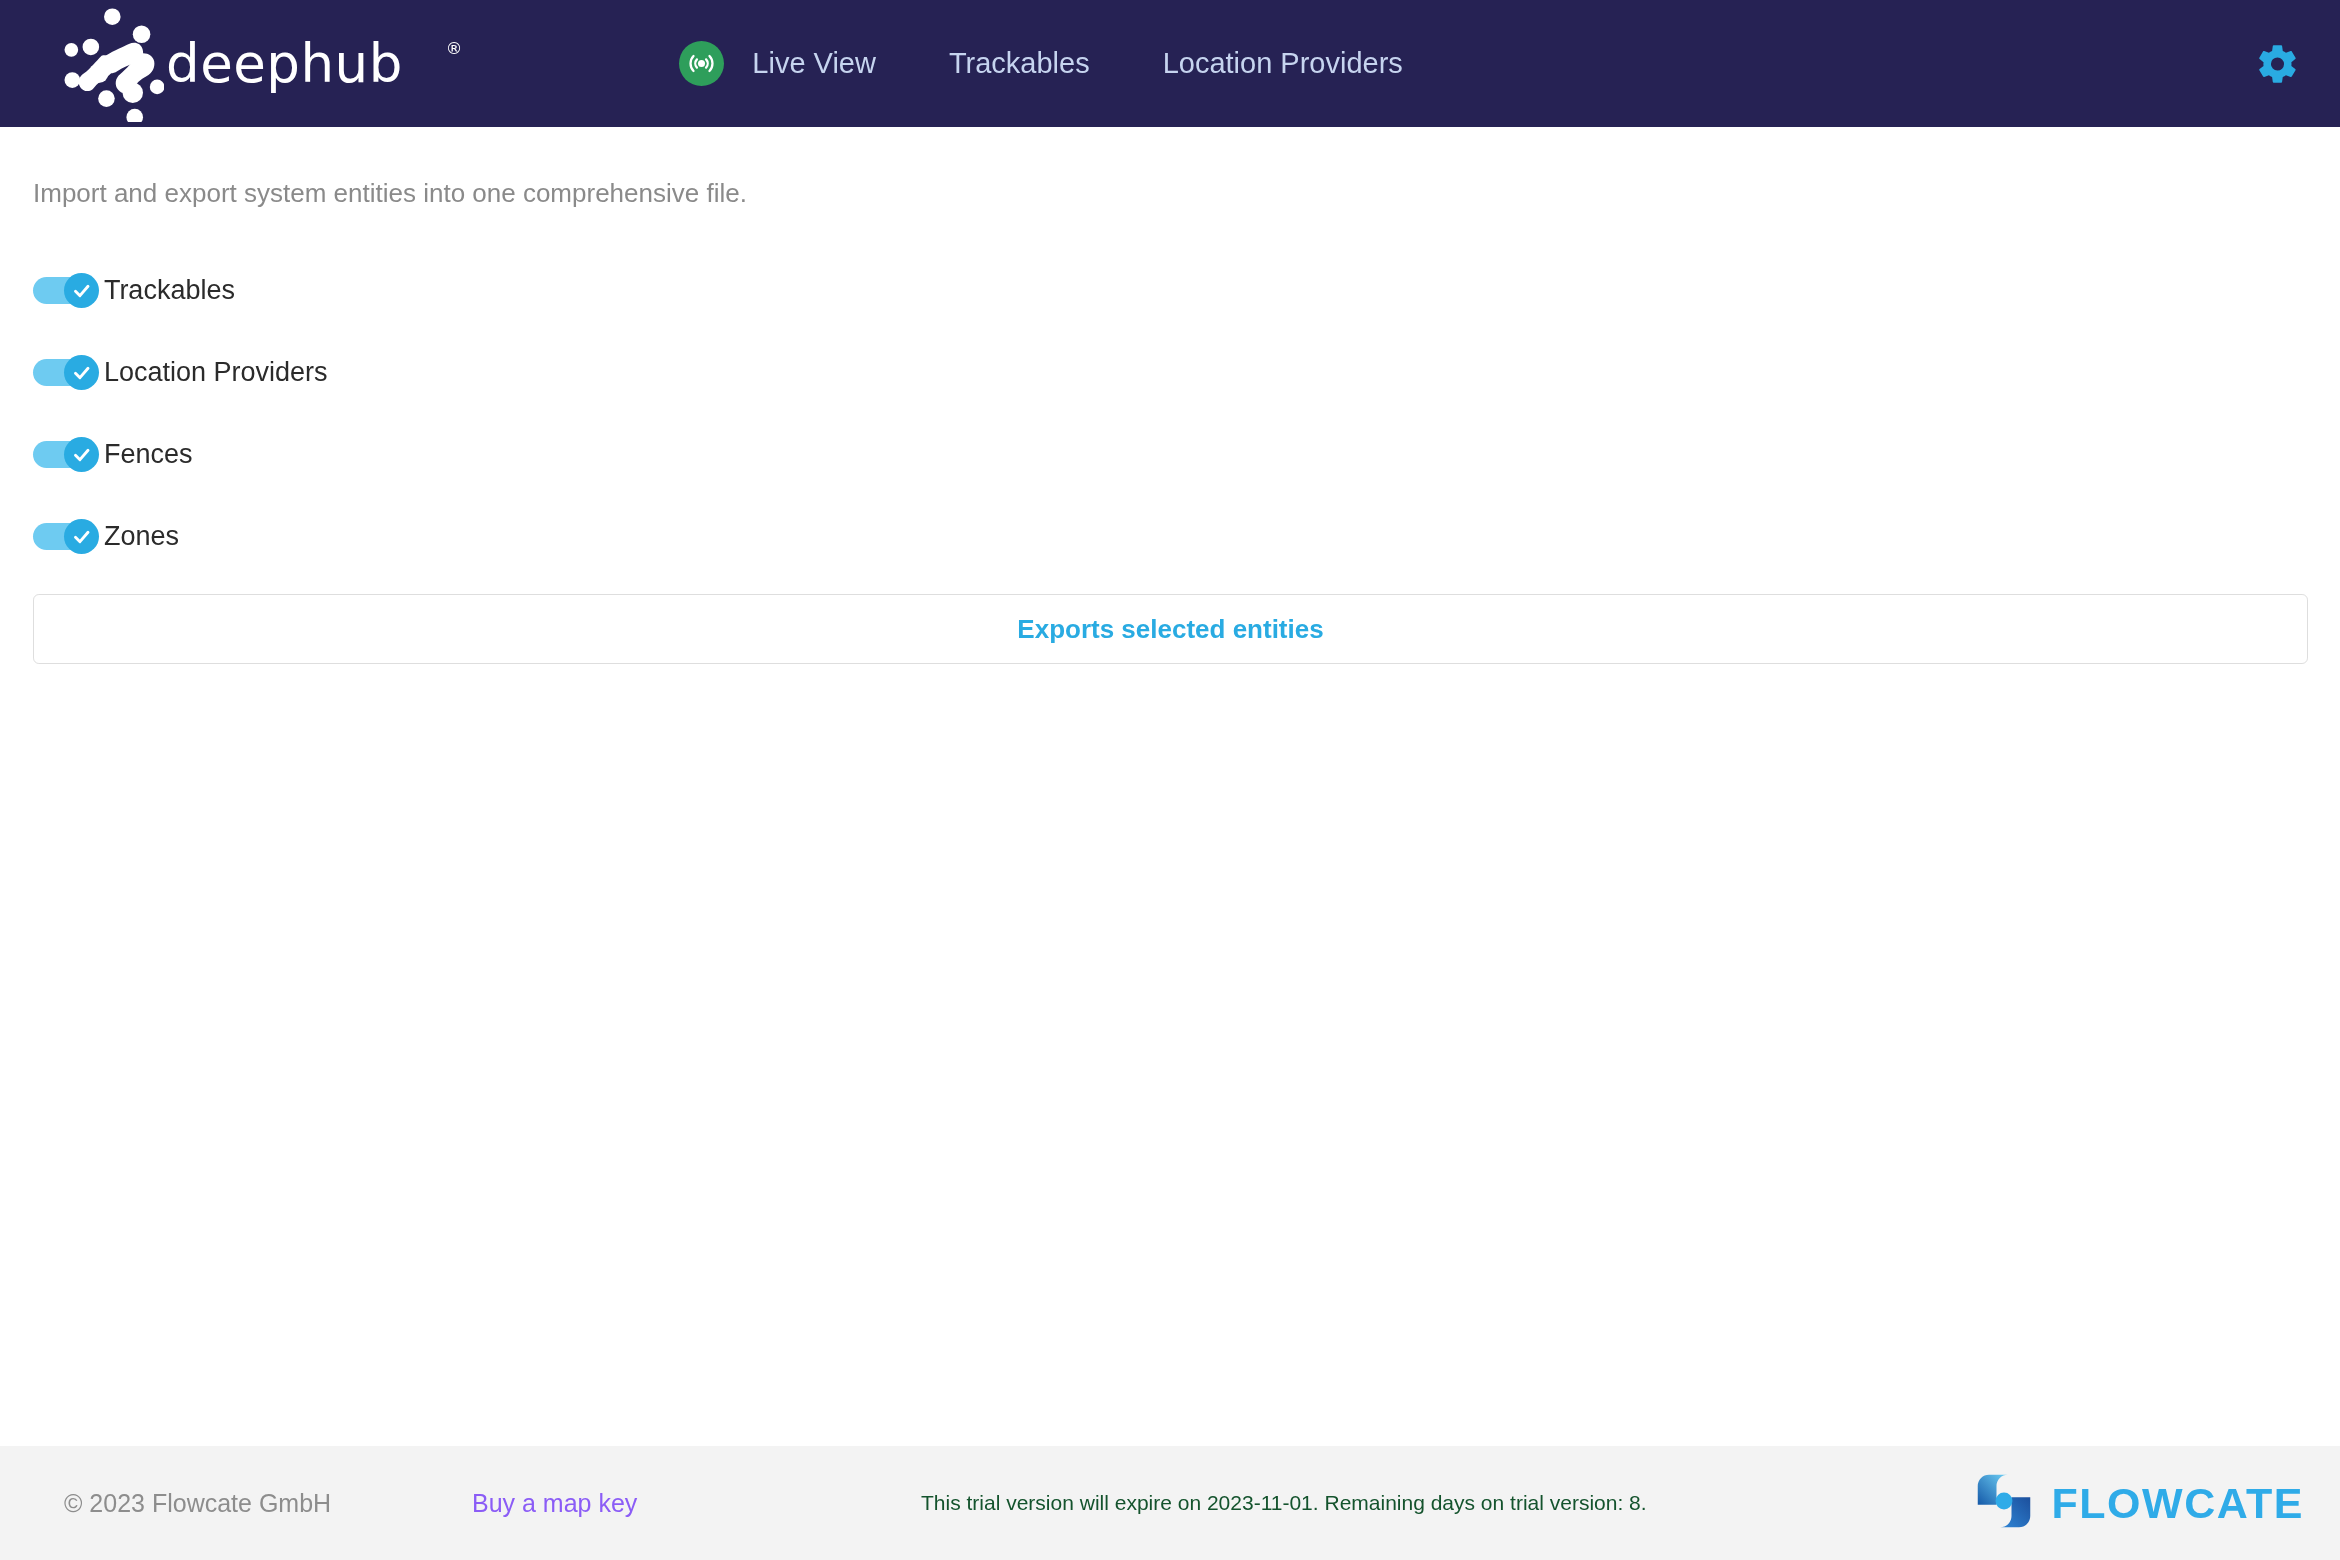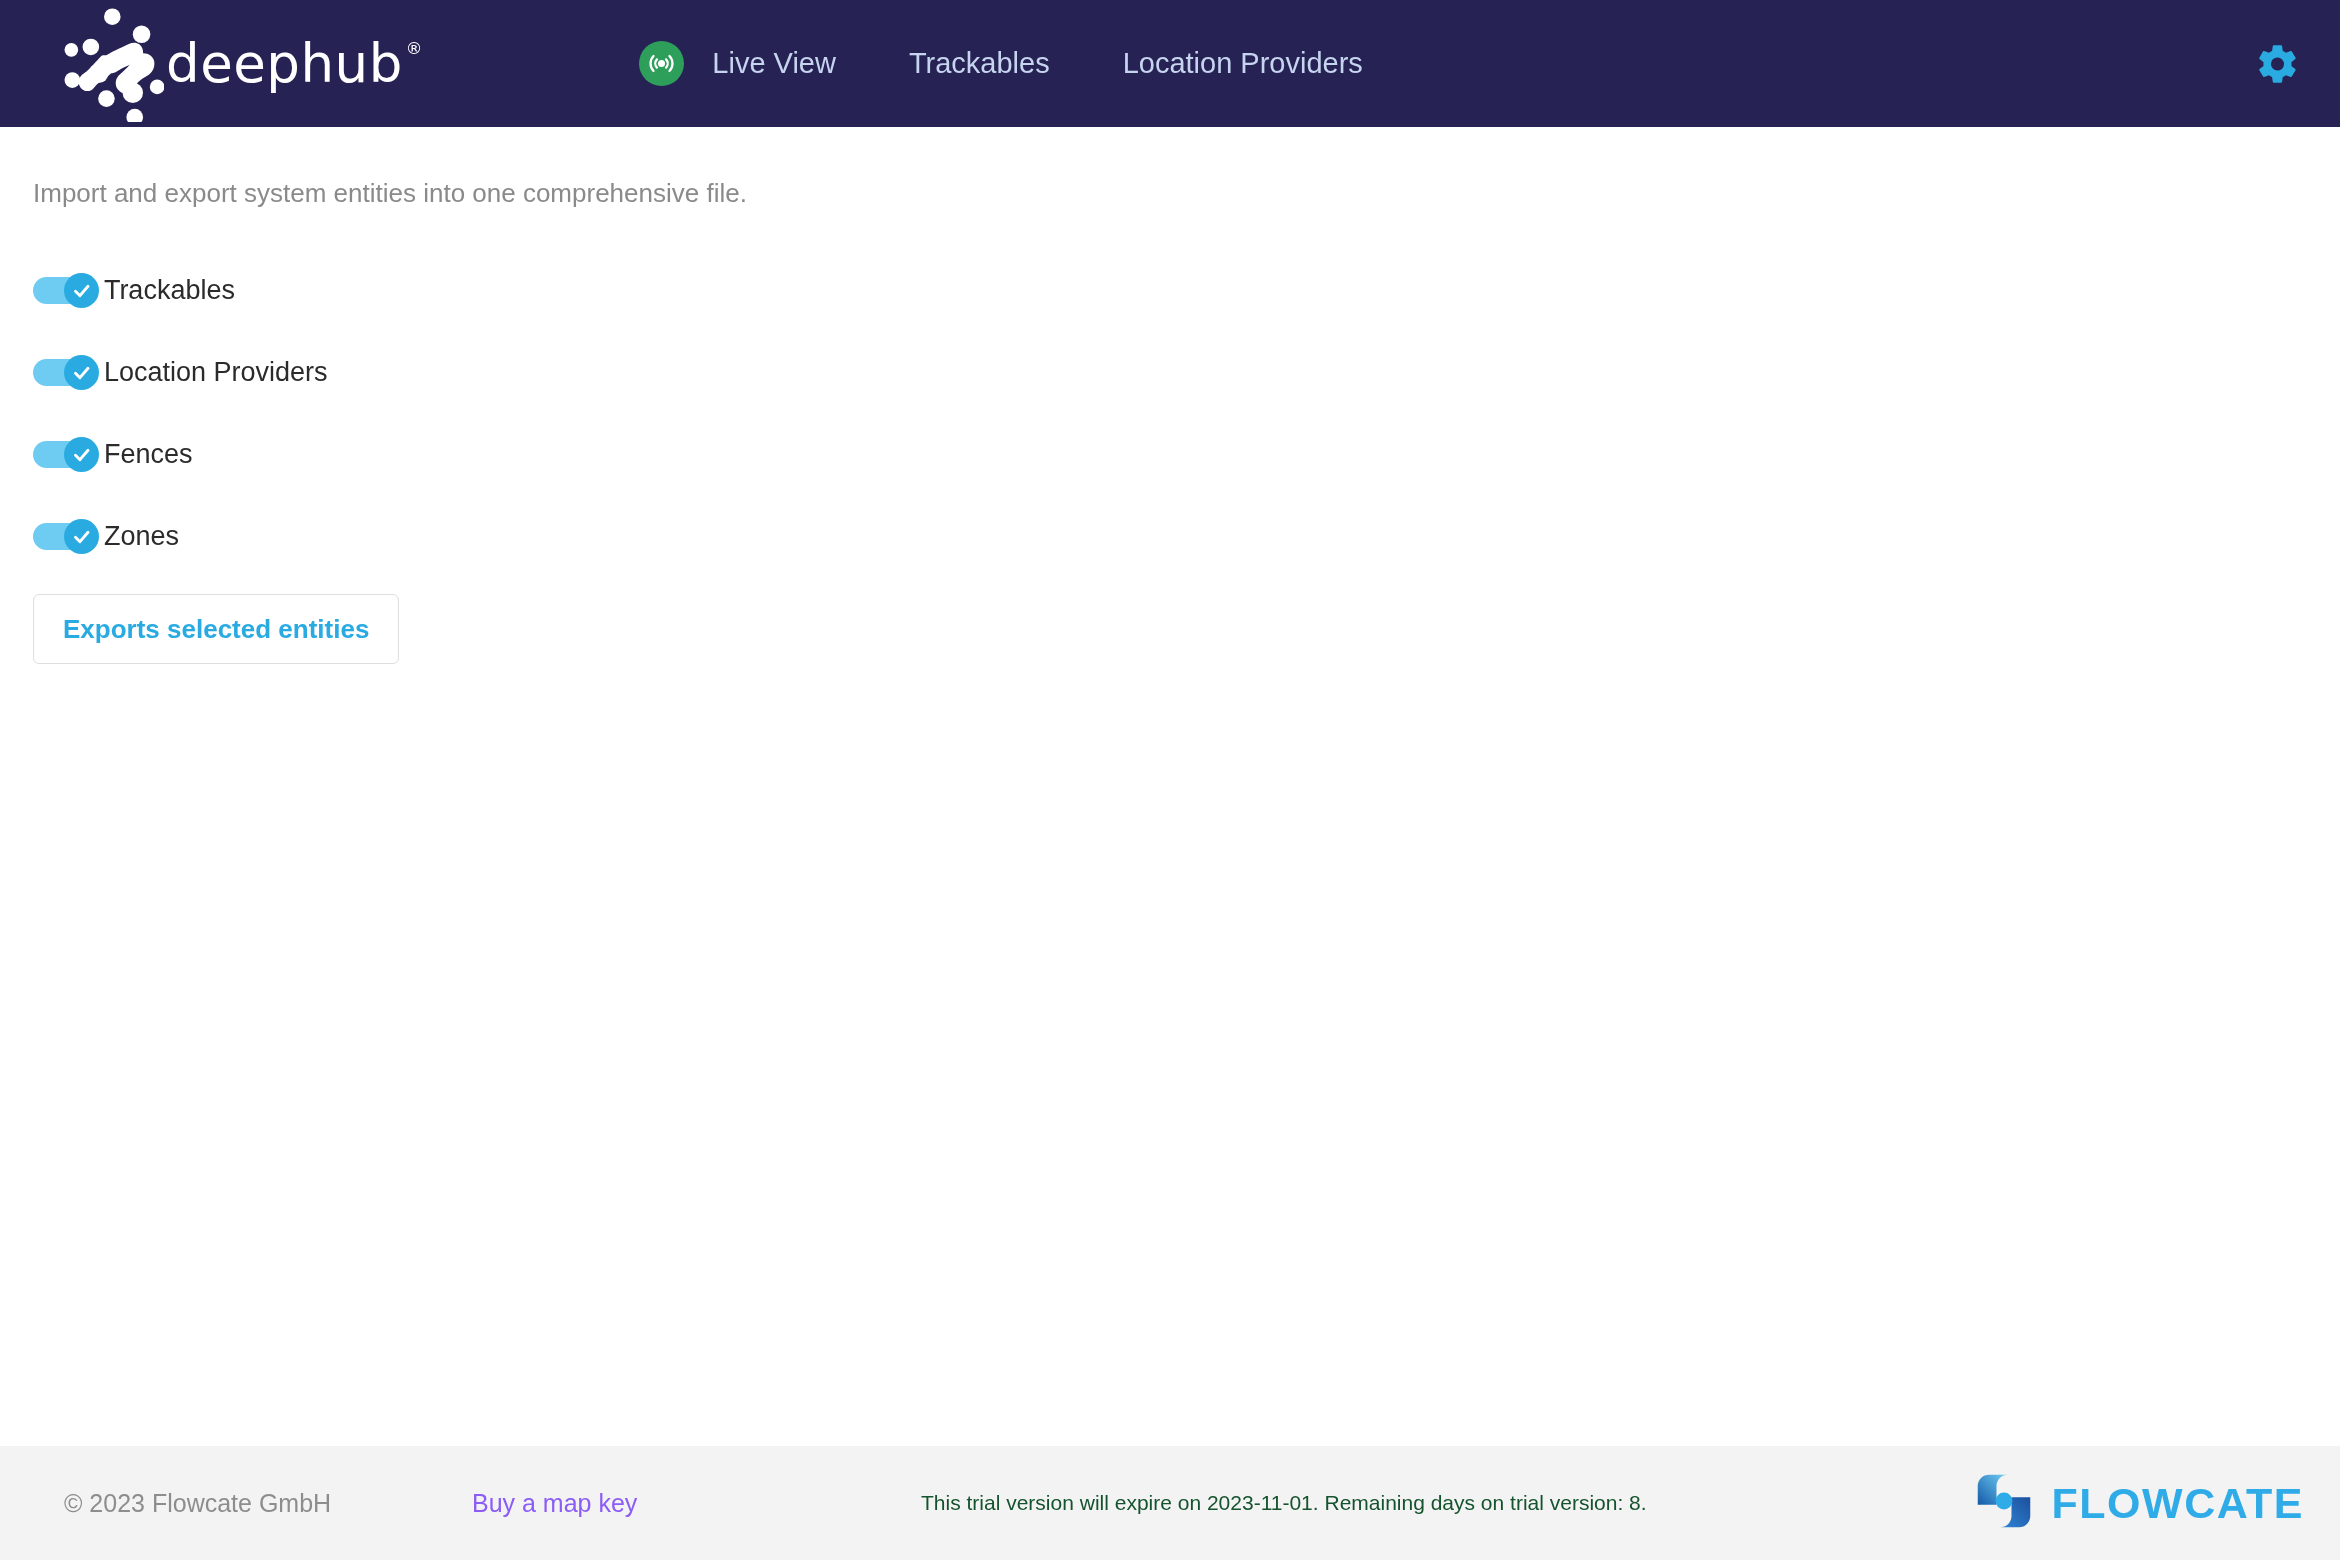--- a/index.html
+++ b/index.html
@@ -27,20 +27,21 @@
   }
   .brand-mark {
     position: relative;
     width: 119px; height: 117px;
     flex: 0 0 119px;
   }
   .brand-mark svg { display: block; }
   .brand-word {
     display: flex; align-items: flex-start;
     margin-left: 2px;
+    gap: 40px;
   }
   .brand-word .word {
     font-family: "DejaVu Sans", sans-serif;
     font-size: 53px;
     font-weight: 400;
     color: #ffffff;
     letter-spacing: 0.5px;
     line-height: 1;
   }
   .brand-word .reg {
@@ -140,20 +141,21 @@
     font-size: 27px;
     color: #2b2b2b;
     margin-left: 4.9px;
     white-space: nowrap;
     font-weight: 400;
   }
 
   .btn-row {
     display: flex;
     margin-top: 31px;
+    flex-direction: column;
   }
   .btn {
     background: #ffffff;
     border: 1px solid #dedede;
     border-radius: 5.9px;
     color: #29abe2;
     font-size: 26px;
     font-weight: 700;
     padding: 17.6px 29px;
     height: 70px;

